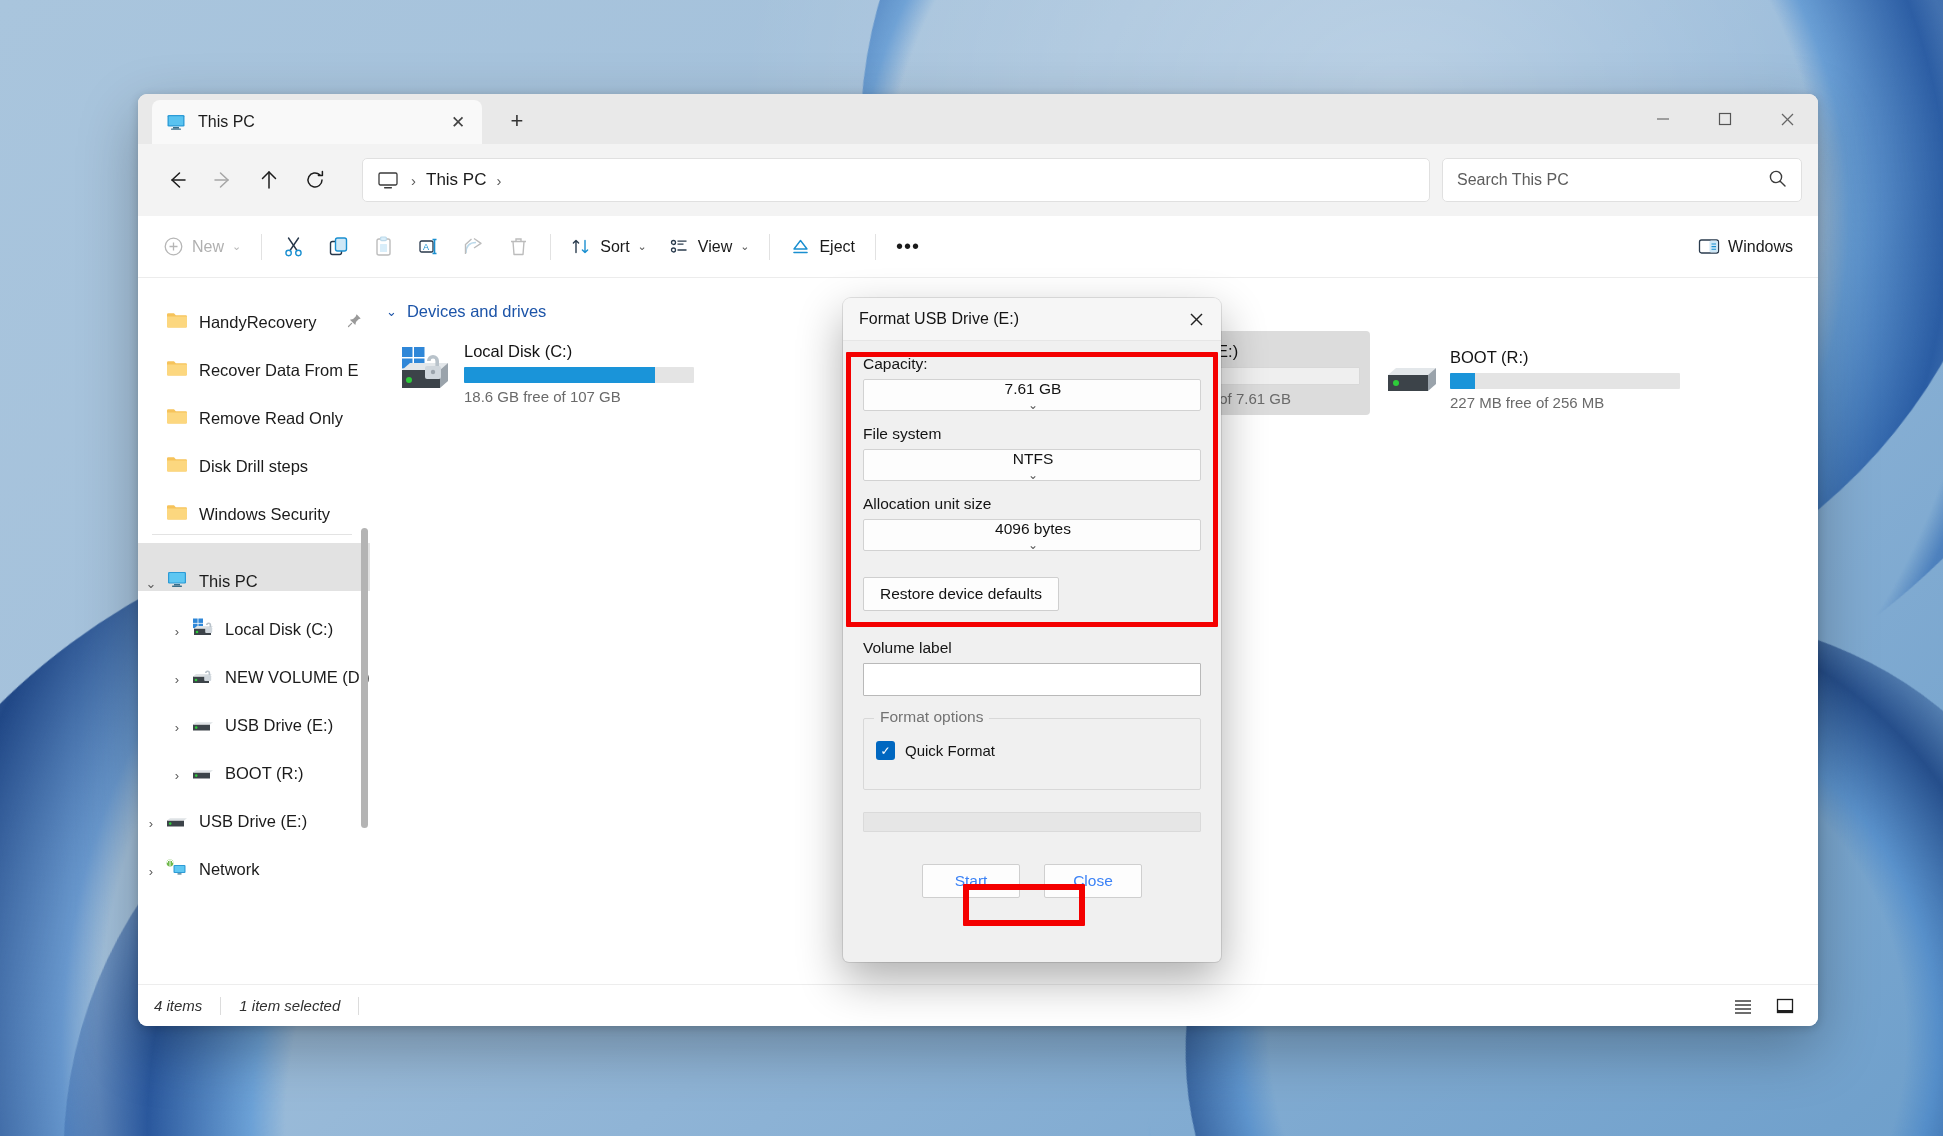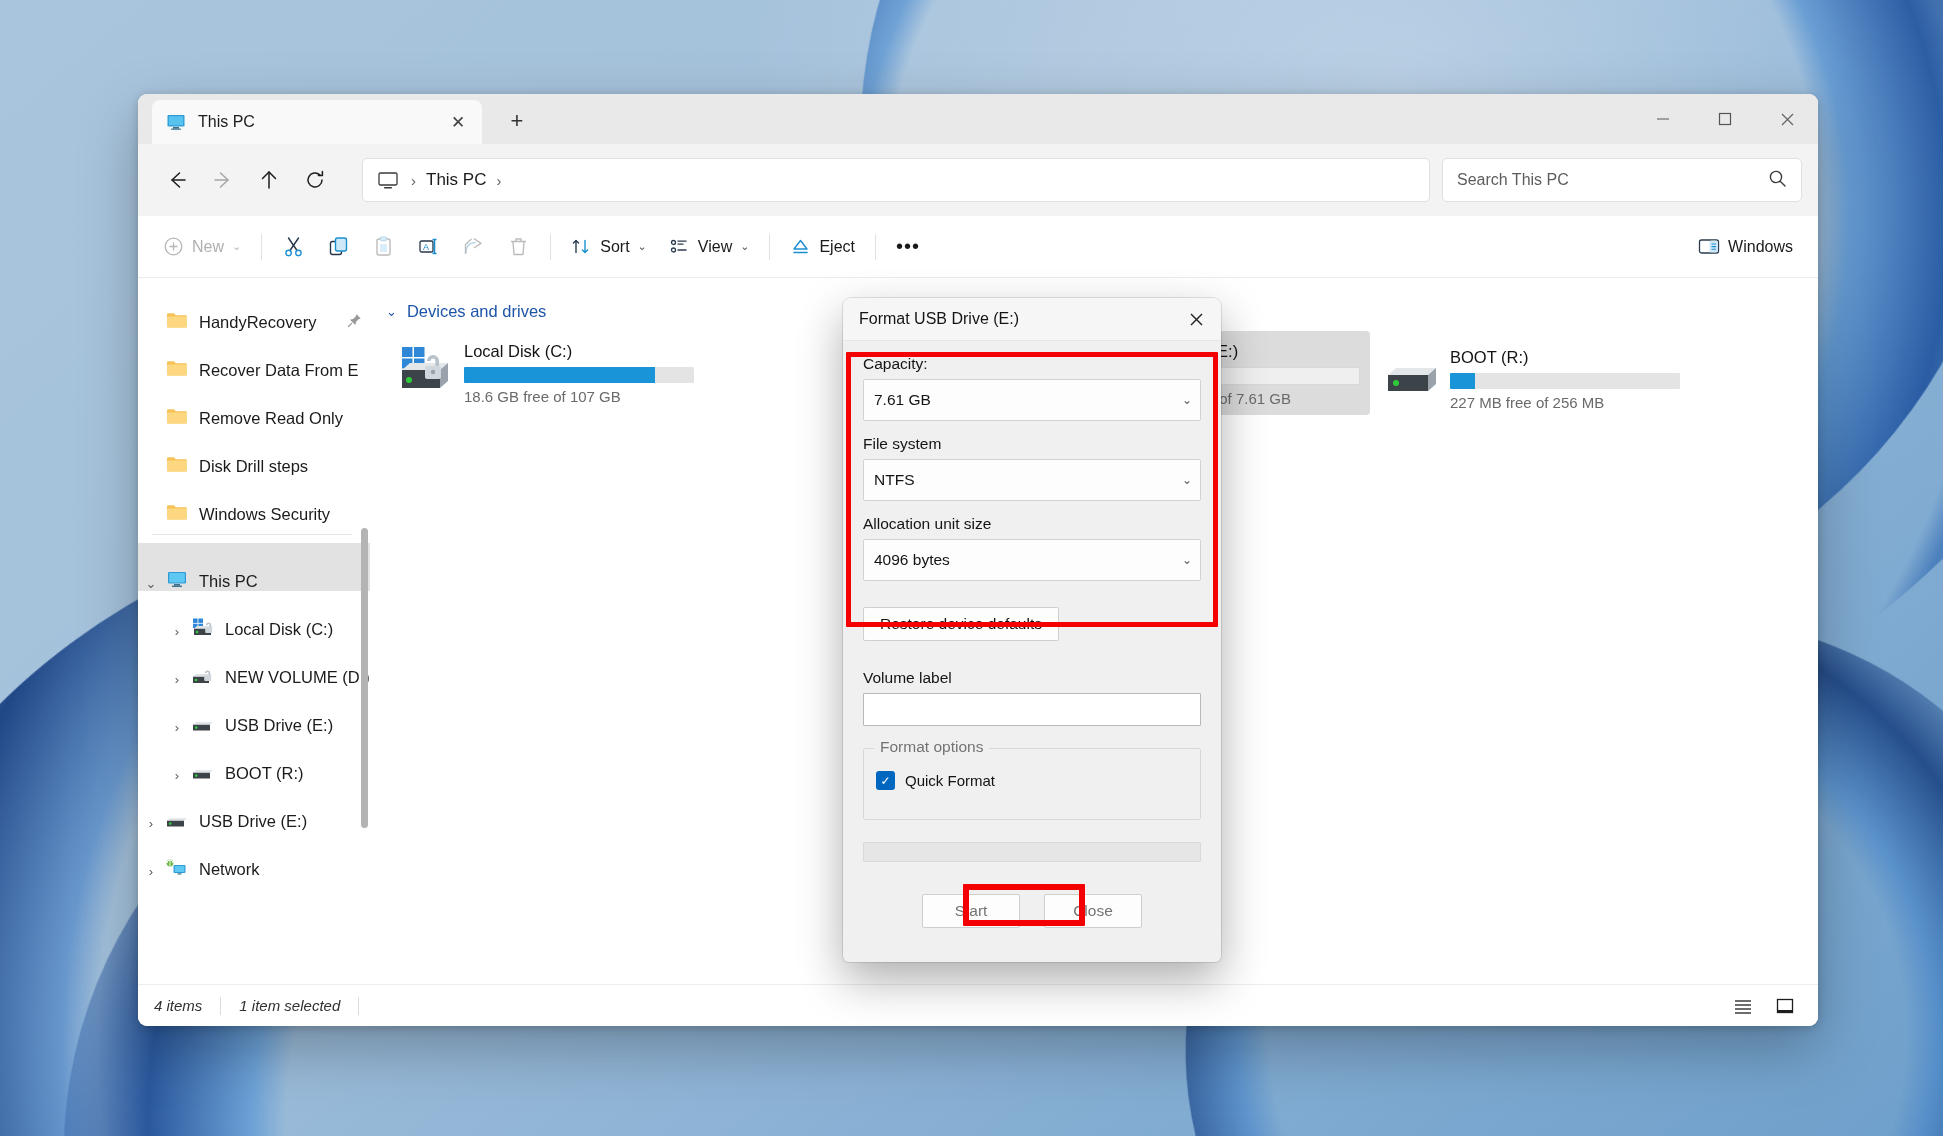--- a/index.html
+++ b/index.html
@@ -112,39 +112,39 @@
     background:#f0f0f0;border-radius:8px 8px 6px 6px;
     box-shadow:0 18px 46px rgba(0,0,0,.32), 0 0 0 1px rgba(0,0,0,.10);
     overflow:hidden;font-size:15px;color:#131313;
   }
   .fdlg-title{height:43px;background:#f6f6f6;display:flex;align-items:center;padding:0 6px 0 16px;box-sizing:border-box;border-bottom:1px solid #e6e6e6;}
   .fdlg-title .t{flex:1;font-size:16px;color:#141414;}
   .fdlg-x{width:38px;height:34px;display:flex;align-items:center;justify-content:center;color:#222;font-size:18px;}
   .fdlg-body{padding:0 20px;box-sizing:border-box;}
   .flabel{font-size:15.5px;color:#141414;margin:14px 0 6px;}
   .fselect{
-    height:42px;background:#fdfdfd;border:1px solid #d2d2d2;border-radius:2px;
-    display:flex;align-items:center;padding:0 8px 0 10px;box-sizing:border-box;font-size:15.5px;color:#131313;
+    height:32px;background:#fdfdfd;border:1px solid #d2d2d2;border-radius:2px;
+    display:flex;align-items:center;padding:0 8px 0 10px;box-sizing:border-box;font-size:15.5px;color:#131313;flex-direction:column;
   }
   .fselect .val{flex:1;}
   .fselect .cv{color:#5a5a5a;font-size:12px;}
   .fbtn{
     height:32px;background:#fdfdfd;border:1px solid #cfcfcf;border-radius:2px;
     display:inline-flex;align-items:center;justify-content:center;padding:0 16px;
     font-size:15.5px;color:#131313;
   }
   .ftextinput{height:31px;background:#fff;border:1px solid #b9b9b9;border-radius:1px;}
   .fieldset{border:1px solid #d8d8d8;border-radius:2px;padding:0 12px 14px;position:relative;margin-top:22px;height:72px;box-sizing:border-box;}
   .fieldset .legend{position:absolute;top:-11px;left:10px;background:#f0f0f0;padding:0 6px;font-size:15.5px;color:#737373;}
   .checkrow{display:flex;align-items:center;gap:10px;margin-top:22px;}
   .cbx{width:19px;height:19px;background:#0067c0;border-radius:3px;display:flex;align-items:center;justify-content:center;color:#fff;font-size:12px;}
   .progress{height:18px;background:#e6e6e6;border:1px solid #dadada;border-radius:1px;margin-top:22px;}
   .dlgbtns{display:flex;justify-content:center;gap:24px;margin-top:32px;}
   .dlgbtn{width:96px;height:32px;background:#fdfdfd;border:1px solid #cfcfcf;border-radius:2px;
-          display:flex;align-items:center;justify-content:center;font-size:15.5px;color:#737373;}
+          display:flex;align-items:center;justify-content:center;font-size:15.5px;color:#3b82f6;}
 
   
   .redbox{position:absolute;border:5px solid #f40000;pointer-events:none;border-radius:1px;}
   #redbox-main{left:846px;top:352px;width:372px;height:275px;box-sizing:border-box;}
   #redbox-start{left:963px;top:884px;width:122px;height:42px;box-sizing:border-box;border-width:6px;}
 </style>
 </head>
 <body>
 
 <div id="desktop">

